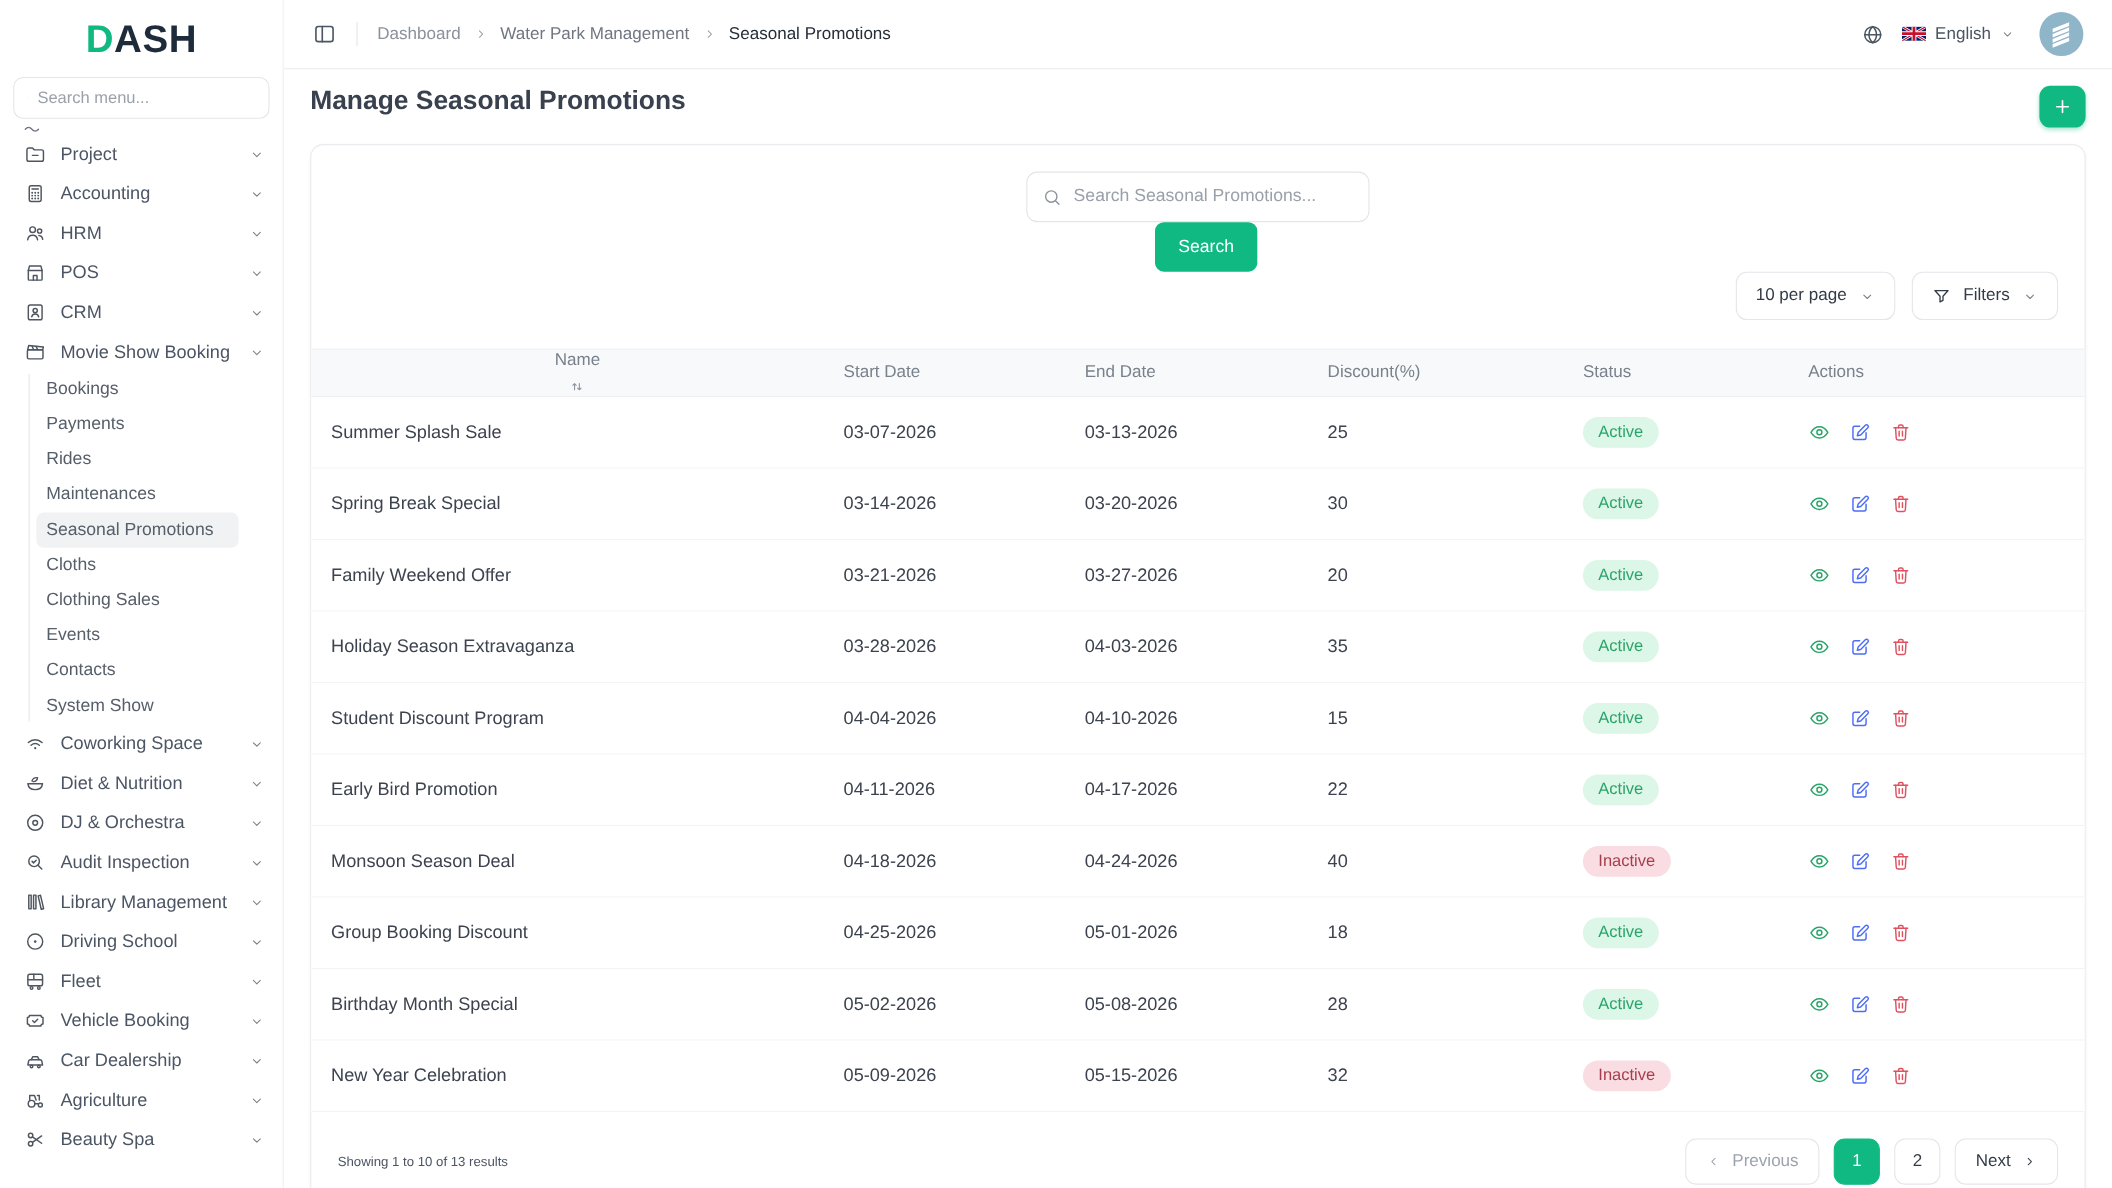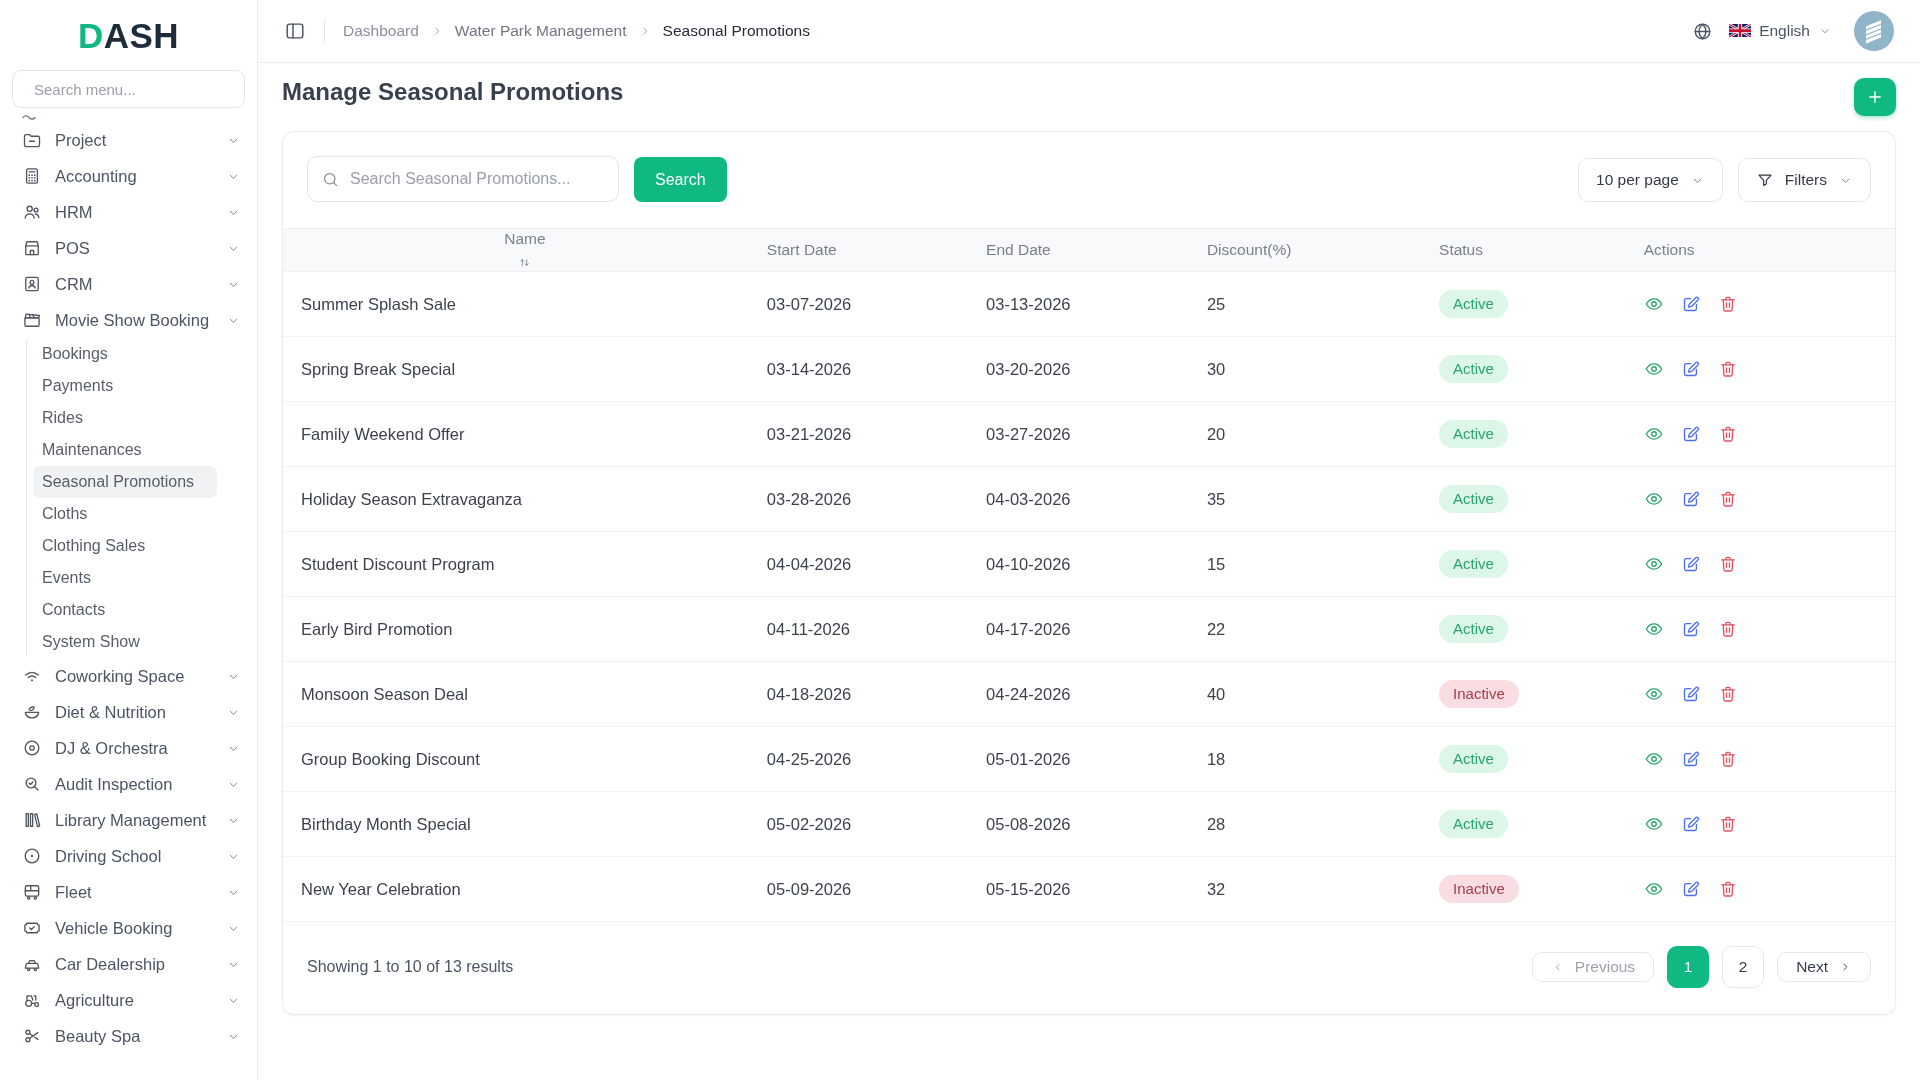--- a/index.html
+++ b/index.html
@@ -58,21 +58,21 @@
   .page-head { display:flex; justify-content:space-between; padding:15px 24px 13px; }
   .page-title { font-size:24px; font-weight:700; color:#39414e; }
   .add-btn { width:42px; height:38px; border:0; border-radius:10px; background:var(--accent,#10b981);
     color:#fff; cursor:pointer; display:flex; align-items:center; justify-content:center;
     box-shadow:0 2px 4px rgba(16,185,129,.35); }
   .add-btn svg { width:18px; height:18px; }
 
   
   .card { margin:2px 24px 20px; background:#fff; border:1px solid #e9ebee; border-radius:12px;
     box-shadow:0 1px 3px rgba(20,25,40,.05); padding:24px 24px 26px; }
-  .toolbar { display:flex; align-items:flex-end; }
+  .toolbar { display:flex; align-items:center;flex-direction:column; }
   .search-box { width:312px; height:46px; border:1px solid #e3e5e8; border-radius:10px;
     display:flex; align-items:center; gap:10px; padding:0 13px; color:#8b929b; background:#fff; }
   .search-box .ic { width:19px; height:19px; }
   .search-box input { border:0; outline:0; flex:1; font-size:16px; color:#374151; }
   .search-box input::placeholder { color:#99a0a9; }
   .search-btn { margin-left:15px; height:45px; padding:0 21px; border:0; border-radius:8px;
     background:var(--accent,#10b981); color:#fff; font-size:16px; cursor:pointer; }
   .toolbar-right { margin-left:auto; display:flex; gap:15px; }
   .chip-btn { height:44px; border:1px solid #e4e6ea; border-radius:10px; background:#fff;
     display:flex; align-items:center; gap:11px; padding:0 17px; font-size:15.5px; color:#333b46; cursor:pointer; }
@@ -93,23 +93,23 @@
   .badge.st-inactive { background:var(--inactive-badge-bg,#fadde2); color:var(--inactive-badge-text,#a63d4c); }
   .actions-cell { display:flex; align-items:center; gap:17px; }
   .act { width:20px; height:20px; cursor:pointer; background:none; border:0; padding:0; }
   .act svg { width:20px; height:20px; }
   .act.view { color:var(--view-icon-color,#2aa46a); }
   .act.edit { color:var(--edit-icon-color,#4c6ef5); }
   .act.del  { color:var(--delete-icon-color,#e05260); }
 
   
   .table-footer { display:flex; align-items:center; margin-top:24px; }
-  .summary { font-size:16px; color:#4b5563; }
+  .summary { font-size:12px; color:#4b5563; }
   .pager { margin-left:auto; display:flex; align-items:center; gap:13px; }
-  .pg-btn { height:30px; border:1px solid #e4e6ea; border-radius:10px; background:#fff;
+  .pg-btn { height:42px; border:1px solid #e4e6ea; border-radius:10px; background:#fff;
     padding:0 18px; font-size:15.5px; display:flex; align-items:center; gap:10px; cursor:pointer; }
   .pg-btn .chev { width:14px; height:14px; }
   .pg-btn.prev { color:#9ca3af; }
   .pg-btn.next { color:#353d48; }
   .pg-num { width:42px; height:42px; border:1px solid #e4e6ea; border-radius:10px; background:#fff;
     display:flex; align-items:center; justify-content:center; font-size:15.5px; color:#353d48; cursor:pointer; }
   .pg-num.active { background:var(--accent,#10b981); border-color:var(--accent,#10b981); color:#fff; }
 </style>
 </head>
 <body>

